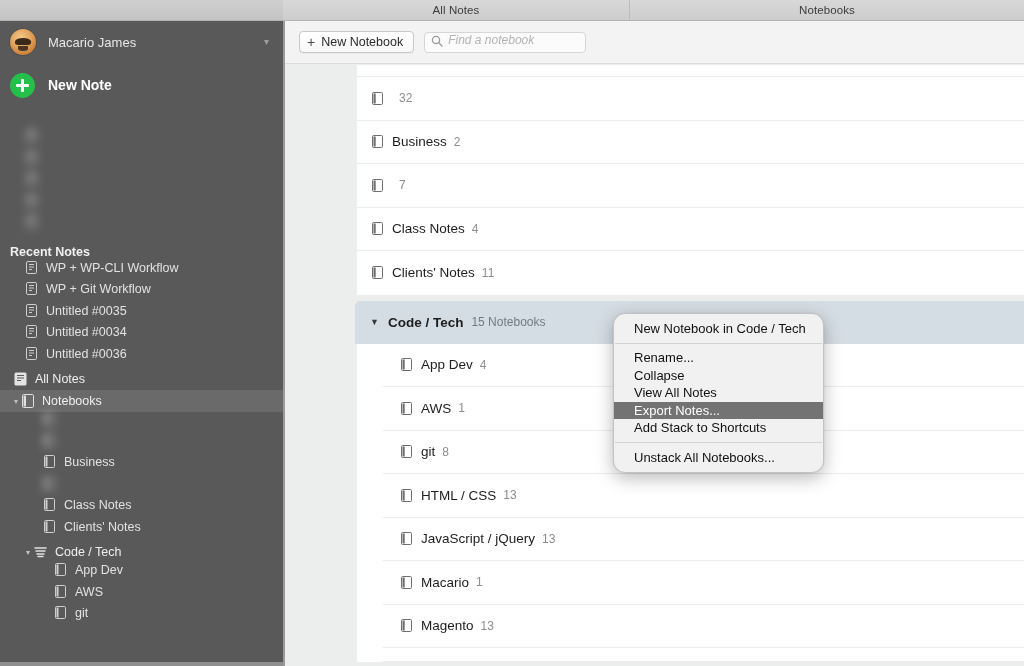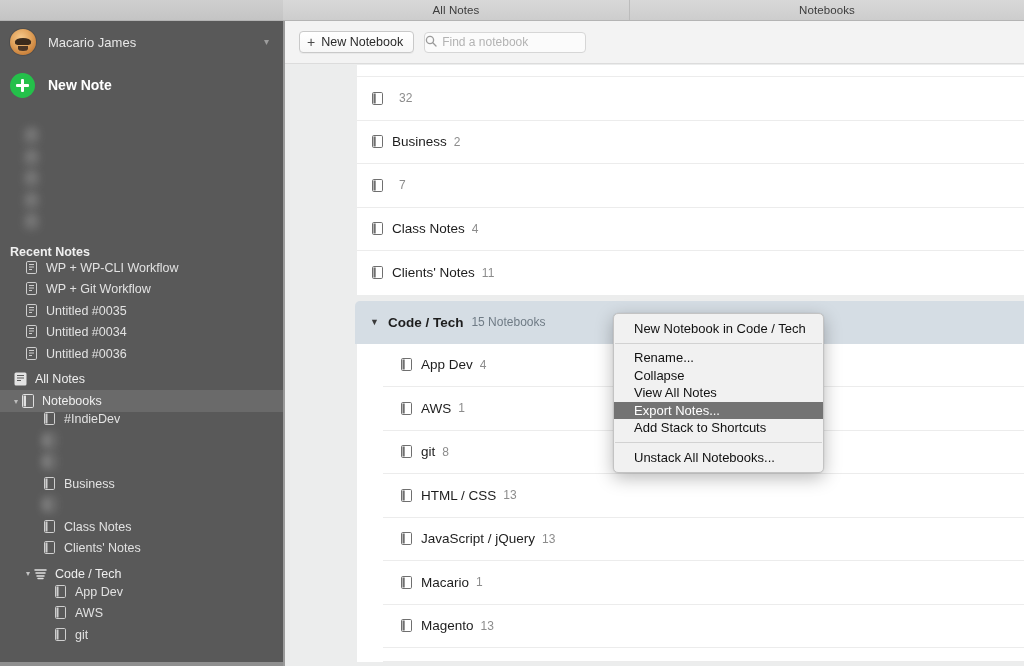--- a/index.html
+++ b/index.html
@@ -142,21 +142,21 @@
     display: flex; align-items: center; gap: 6px;
     font-size: 12.5px; color: #2b2b2b;
     box-shadow: 0 1px 0 rgba(0,0,0,.04);
   }
   .btn-newnotebook .pl {
     font-size: 14px; color: #4b4b4b; line-height: 1; margin-top: -1px;
   }
   .searchbox {
     width: 162px; height: 21px;
     background: #fbfbfb; border: 1px solid #d6d6d6; border-radius: 4px;
-    display: flex; align-items: center; gap: 5px;
+    display: flex; padding-left: 6px; gap: 5px; font-style: italic;
   }
   .searchbox .ph { font-size: 12px; color: #b3b3b3; }
 
   .listarea {
     position: absolute; top: 44px; left: 0; width: 739px; height: 601px;
     overflow: hidden;
   }
   .panel {
     position: absolute; left: 57px; top: 0; width: 682px; padding-left: 15px;
   }
@@ -190,21 +190,21 @@
   .stack-body .nb-row { padding-left: 18px; }
   .stack-left-rail {
     position: absolute; left: 57px; top: 43px; width: 26px; bottom: 0;
     background: #eceded;
   }
 
   
   .ctxmenu {
     position: absolute; left: 613px; top: 313px; width: 211px;
     background: #f1f1f1;
-    border: 1px solid #c3c3c3; border-radius: 5px;
+    border: 1px solid #c3c3c3; border-radius: 12px;
     box-shadow: 0 5px 18px rgba(0,0,0,.28), 0 0 0 .5px rgba(0,0,0,.05);
     padding: 4px 0; font-size: 13px; color: #111;
     z-index: 40;
   }
   .ctxmenu .mi {
     height: 17.5px; display: flex; align-items: center;
     padding-left: 20px; white-space: nowrap;
   }
   .ctxmenu .mi.sel { background: #737373; color: #fff; }
   .ctxmenu .sep {
@@ -355,29 +355,20 @@
       <span class="nicon">
           <svg width="12" height="14" viewBox="0 0 12 14">
             <rect x=".5" y=".5" width="11" height="13" rx="1.2" fill="none" stroke="#e0e0e0"></rect>
             <rect x="1.6" y="1.6" width="2.4" height="10.8" fill="#e0e0e0"></rect>
           </svg>
         </span>
       <span>Notebooks</span>
     </div>
 
     <div>
-      <div class="sb-item sb-child">
-        <span class="nicon">
-            <svg width="11" height="13" viewBox="0 0 11 13">
-              <rect x=".5" y=".5" width="10" height="12" rx="1.2" fill="none" stroke="#cfcfcf"></rect>
-              <rect x="1.5" y="1.5" width="2" height="10" fill="#cfcfcf"></rect>
-            </svg>
-          </span>
-        <span class="lbl">#IndieDev</span>
-      </div>
       <div class="sb-item sb-child blurred">
         <span class="nicon">
             <svg width="11" height="13" viewBox="0 0 11 13">
               <rect x=".5" y=".5" width="10" height="12" rx="1.2" fill="none" stroke="#cfcfcf"></rect>
               <rect x="1.5" y="1.5" width="2" height="10" fill="#cfcfcf"></rect>
             </svg>
           </span>
         <span class="lbl"></span>
       </div>
       <div class="sb-item sb-child blurred">

